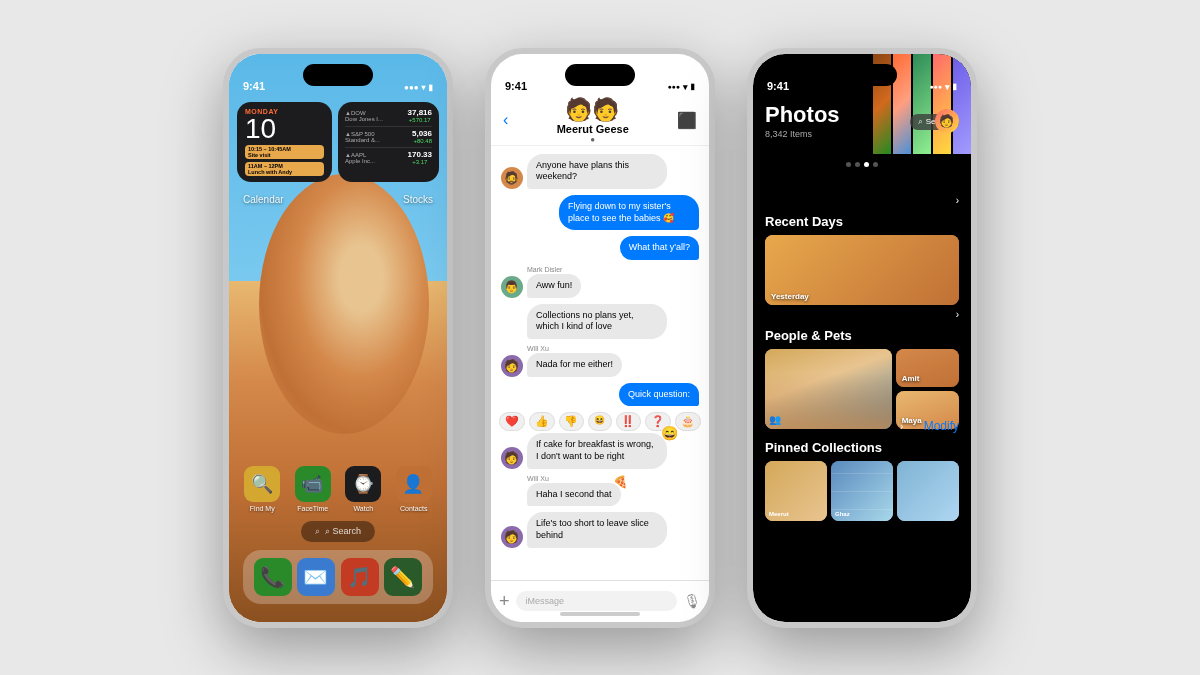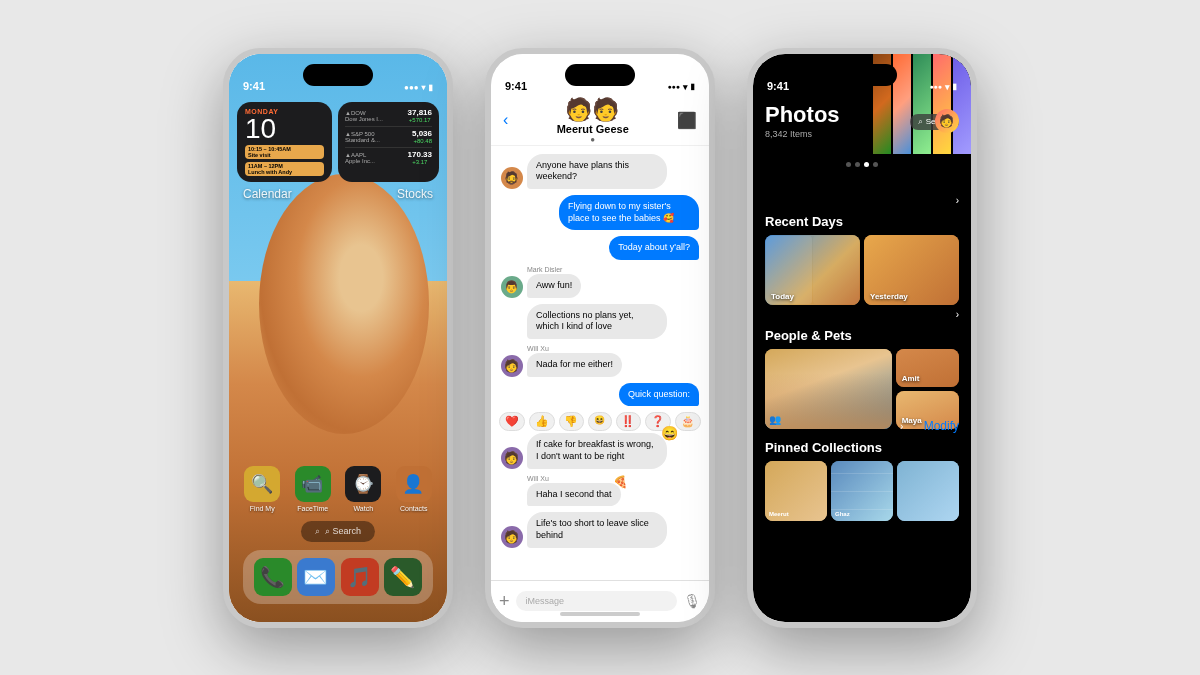--- a/index.html
+++ b/index.html
@@ -117,21 +117,21 @@
     .widget-labels {
       position: absolute;
       top: 133px;
       left: 8px;
       right: 8px;
       display: flex;
       justify-content: space-between;
       padding: 0 6px;
     }
 
-    .widget-label { font-size: 12px; color: rgba(255,255,255,0.9); text-shadow: 0 1px 3px rgba(0,0,0,0.5); font-weight: 500; }
+    .widget-label { font-size: 10px; color: rgba(255,255,255,0.9); text-shadow: 0 1px 3px rgba(0,0,0,0.5); font-weight: 500; margin-top: 7px; }
 
     .dock-search {
       position: absolute;
       bottom: 80px;
       left: 50%;
       transform: translateX(-50%);
       background: rgba(0,0,0,0.4);
       border-radius: 14px;
       padding: 5px 14px;
       display: flex;
@@ -591,21 +591,21 @@
       <div class="msg-row received">
         <div class="msg-avatar" style="background:#d4884a;">🧔</div>
         <div class="msg-bubble received">Anyone have plans this weekend?</div>
       </div>
 
       <div class="msg-row sent">
         <div class="msg-bubble sent">Flying down to my sister's place to see the babies 🥰</div>
       </div>
 
       <div class="msg-row sent">
-        <div class="msg-bubble sent">Today about y'all?</div>
+        <div class="msg-bubble sent">What that y'all?</div>
       </div>
 
       <div class="msg-sender">Mark Disler</div>
 
       <div class="msg-row received">
         <div class="msg-avatar" style="background:#6aaa8a;">👨</div>
         <div class="msg-bubble received">Aww fun!</div>
       </div>
 
       <div class="msg-row received">
@@ -708,28 +708,20 @@
       <div class="dot active"></div>
       <div class="dot"></div>
     </div>
 
     <div class="recent-days-section">
       <div class="section-header">
         <span class="section-title">Recent Days</span>
         <span class="section-chevron">›</span>
       </div>
       <div class="recent-thumbs">
-        <div class="recent-thumb r1">
-          <div style="position:absolute;inset:0;background:linear-gradient(135deg,#4a90d9 0%,#d4a85a 60%,#c07035 100%);"></div>
-          <div style="position:absolute;inset:0;display:flex;flex-wrap:wrap;gap:1px;padding:1px;">
-            <div style="flex:1;min-width:45%;background:rgba(255,255,255,0.1);border-radius:3px;"></div>
-            <div style="flex:1;min-width:45%;background:rgba(255,255,255,0.05);border-radius:3px;"></div>
-          </div>
-          <div class="recent-thumb-label">Today</div>
-        </div>
         <div class="recent-thumb r2">
           <div style="position:absolute;inset:0;background:linear-gradient(135deg,#e8a84c 0%,#c07035 100%);"></div>
           <div class="recent-thumb-label">Yesterday</div>
         </div>
       </div>
     </div>
 
     <div class="people-pets-section">
       <div class="section-header">
         <span class="section-title">People &amp; Pets</span>

